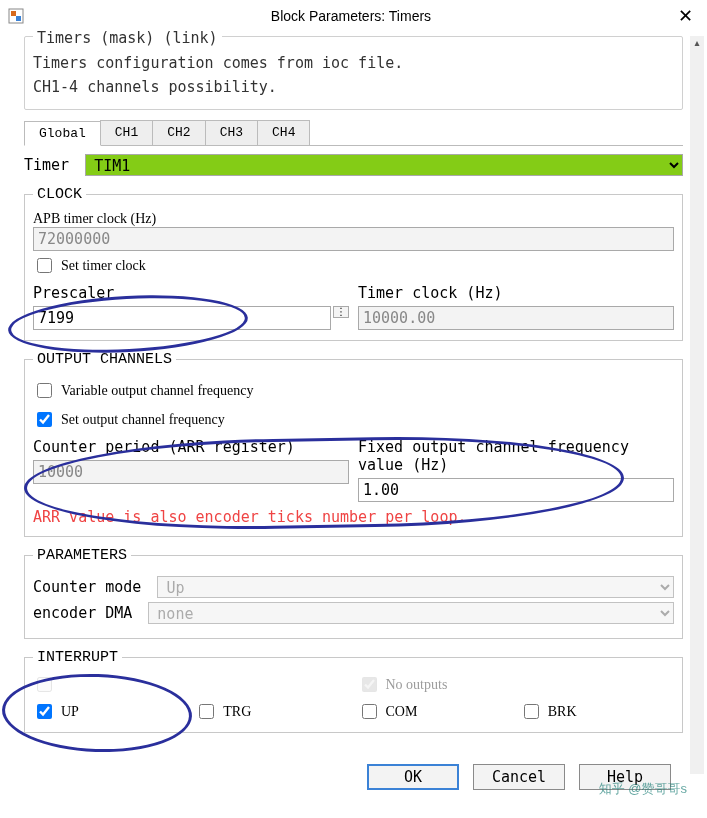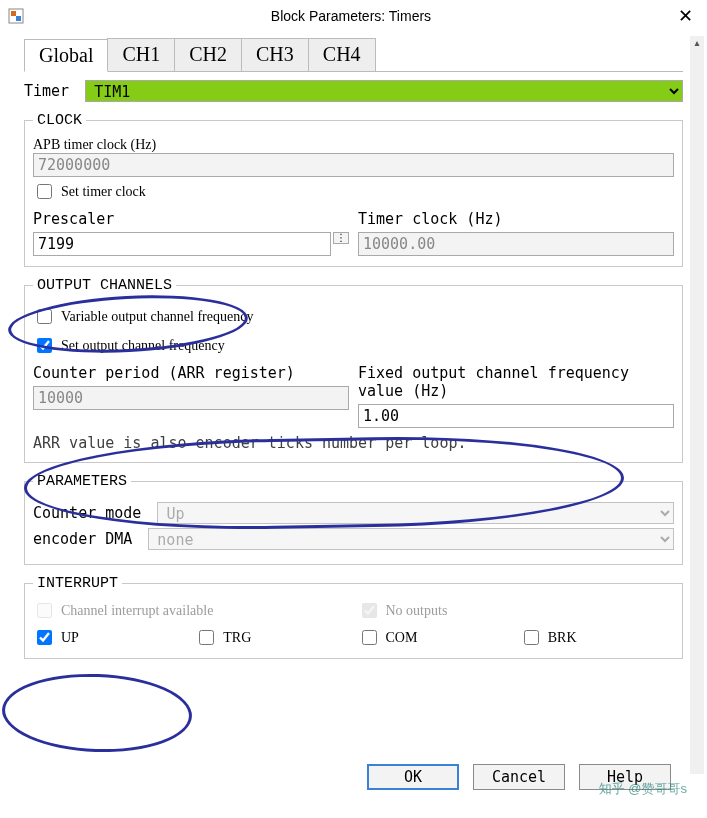--- a/index.html
+++ b/index.html
@@ -62,22 +62,22 @@
     display: flex;
     border-bottom: 1px solid #bbb;
     margin-top:2px;
   }
   .tab {
     padding: 4px 14px;
     border: 1px solid #bbb;
     border-bottom: none;
     background: #eee;
     margin-right: -1px;
-    font-family: Liberation Serif, serif;
-    font-size: 20px;
+    font-family: Liberation Mono, monospace;
+    font-size: 13px;
     cursor:pointer;
   }
   .tab.active {
     background: #fff;
     border-bottom:1px solid #fff;
     position:relative;
     top:1px;
   }
   .row { display:flex; align-items:center; margin: 4px 0; gap:12px; }
   .row label.lbl { font-family:"NSimSun", monospace; font-size:15px; margin-right:4px; }
@@ -101,21 +101,21 @@
   fieldset legend {
     font-family:Liberation Mono, monospace;
     font-size:15px;
     padding:0 4px;
   }
   .chk { display:flex; align-items:center; gap:6px; margin:4px 0 8px 0; }
   .chk input[type=checkbox] { width:15px; height:15px; }
   .cols { display:flex; gap:9px; }
   .col { flex:1; display:flex; flex-direction:column; }
   .col .flab { font-family:"NSimSun", monospace; font-size:15px; margin-bottom:4px; }
-  .note { color:#404040; font-family:"NSimSun", monospace; font-size:15px; margin-top:6px; }
+  .note { color:#ef4444; font-family:"NSimSun", monospace; font-size:15px; margin-top:6px; }
   .spin-wrap { display:flex; }
   .spin-btn { width:16px; border:1px solid #a9a9a9; background:#f4f4f4; font-size:10px; text-align:center; line-height:10px; }
   .intr-grid { display:grid; grid-template-columns: 1fr 1fr 1fr 1fr; row-gap:6px; column-gap:8px; }
   .intr-item { display:flex; align-items:center; gap:6px; }
   .intr-item.disabled { color:#9c9c9c; }
   .intr-item.disabled input { opacity:0.55; }
   .intr-item input[type=checkbox] { width:15px; height:15px; }
   .button-bar {
     position:absolute;
     bottom:20px; left:0; right:18px;
@@ -150,20 +150,27 @@
   <span class="title-text">Block Parameters: Timers</span>
   <span class="close-x">✕</span>
 </div>
 
 <div class="scroll-track">
   <div class="scroll-arrow">▴</div>
 </div>
 
 <div class="content">
 
+  <div class="mask-box">
+    <span class="mask-head">Timers (mask) (link)</span>
+    <div class="mask-body">
+      <div>Timers configuration comes from ioc file.</div>
+      <div>CH1-4 channels possibility.</div>
+    </div>
+  </div>
 
   <div class="tabs">
     <div class="tab active">Global</div>
     <div class="tab">CH1</div>
     <div class="tab">CH2</div>
     <div class="tab">CH3</div>
     <div class="tab">CH4</div>
   </div>
 
   <div class="row" style="margin-top:8px;">
@@ -235,21 +242,20 @@
         <option>none</option>
       </select>
     </div>
   </fieldset>
 
   <fieldset>
     <legend>INTERRUPT</legend>
     <div class="intr-grid">
       <div class="intr-item disabled" style="grid-column:span 2;">
         <input type="checkbox" disabled="" style="">
-        <span>Channel interrupt available</span>
       </div>
       <div class="intr-item disabled" style="grid-column:span 2;">
         <input type="checkbox" checked="" disabled="" style="">
         <span>No outputs</span>
       </div>
       <div class="intr-item">
         <input type="checkbox" checked="" style="">
         <span>UP</span>
       </div>
       <div class="intr-item">

